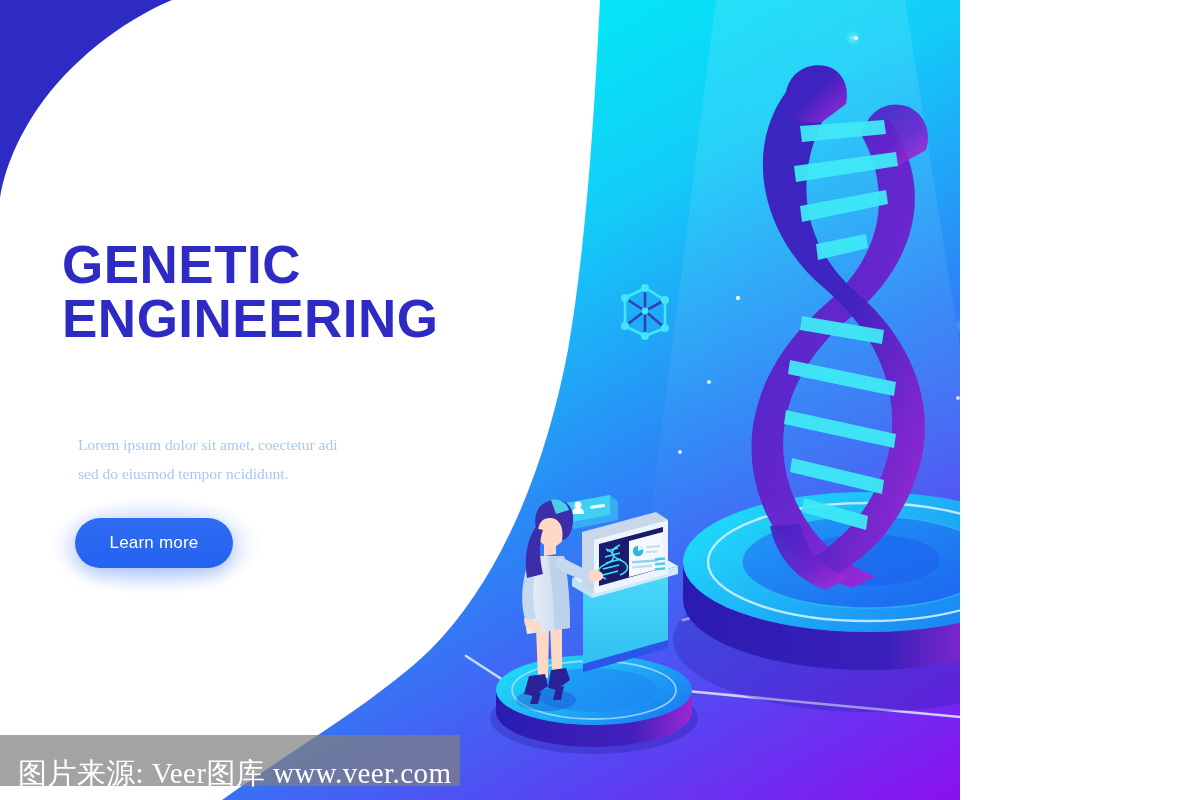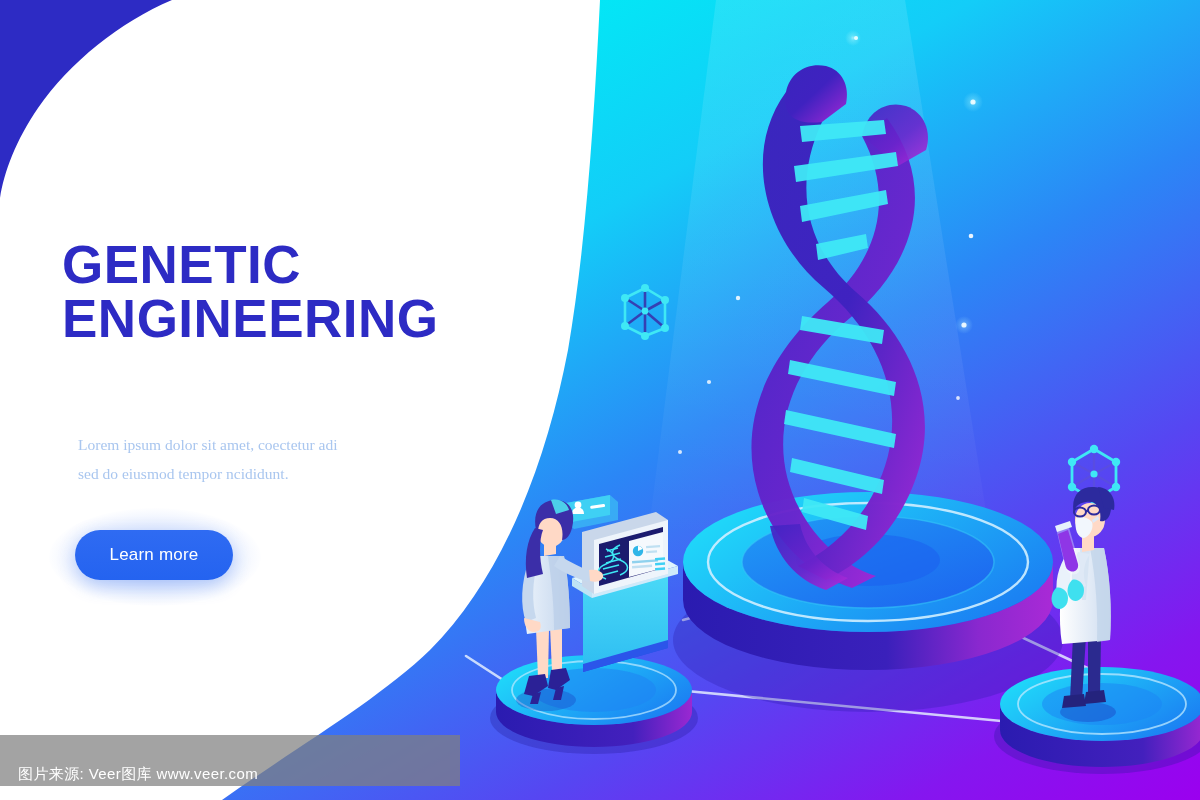--- a/index.html
+++ b/index.html
@@ -5,21 +5,21 @@
 <style>
   html, body {
     margin: 0; padding: 0;
     width: 1200px; height: 800px;
     overflow: hidden;
     background: #ffffff;
     font-family: "Liberation Sans", sans-serif;
   }
   #stage {
     position: relative;
-    width: 1200px; height: 800px;
+    width: 960px; height: 800px;
     overflow: hidden;
     background: #ffffff;
   }
   #artboard { position:absolute; inset:0; }
   #artboard svg { display:block; }
 
   
   .text-col {
     position: absolute;
     left: 62px; top: 238px;
@@ -42,21 +42,21 @@
     top: 190px; left: 13px;
     width: 360px;
     font-family: "Liberation Serif", serif;
     font-size: 15.5px;
     line-height: 1.85;
     color: #a9c6ef;
     white-space: pre-line;
   }
   .cta-wrap {
     position: absolute;
-    top: 292px; left: 13px;
+    top: 280px; left: 13px;
   }
   .cta-glow {
     position: absolute;
     left: -26px; top: -22px;
     width: 212px; height: 98px;
     border-radius: 50%;
     background: radial-gradient(ellipse at 50% 50%, rgba(60,110,245,0.30) 0%, rgba(90,140,250,0.13) 48%, rgba(255,255,255,0) 72%);
     pointer-events: none;
   }
   .cta-button {
@@ -80,22 +80,22 @@
     position: absolute;
     left: 0px; top: 735px;
     width: 460px; height: 51px;
     background: rgba(128,128,128,0.72);
     display: flex; align-items: center;
     z-index: 60;
   }
   .watermark-text {
     margin-left: 18px;
     color: #ffffff;
-    font-family: Liberation Sans, sans-serif;
-    font-size: 15px;
+    font-family: Liberation Serif, serif;
+    font-size: 29px;
     letter-spacing: 0.4px;
     white-space: nowrap;
     margin-top: 27px;
   }
 </style>
 </head>
 <body>
 
 <div id="stage">
 

